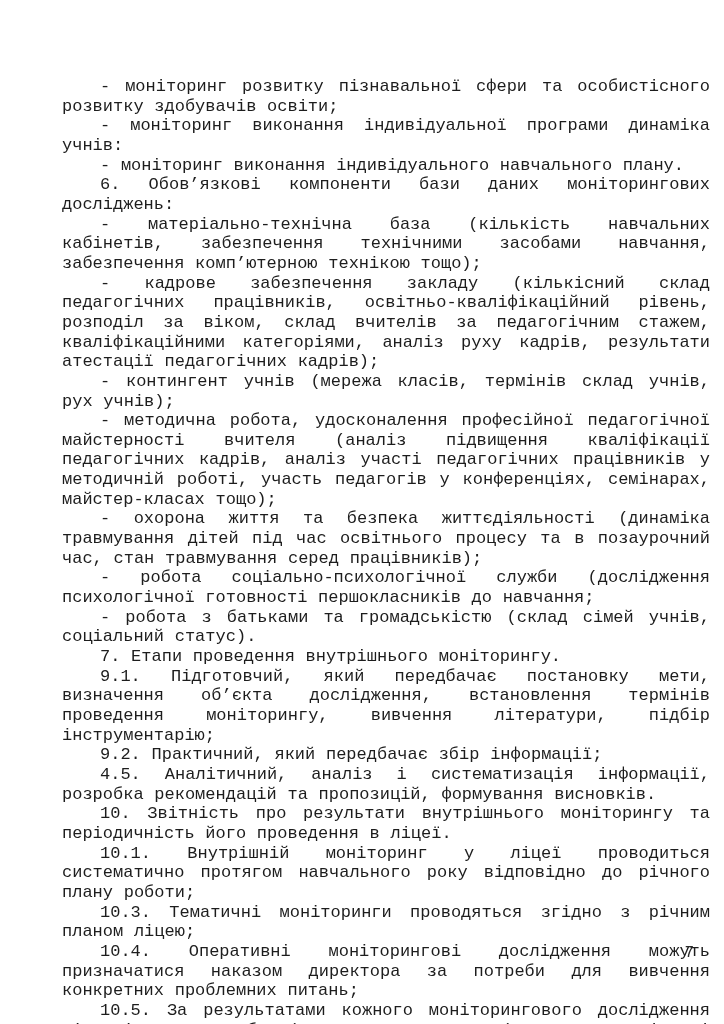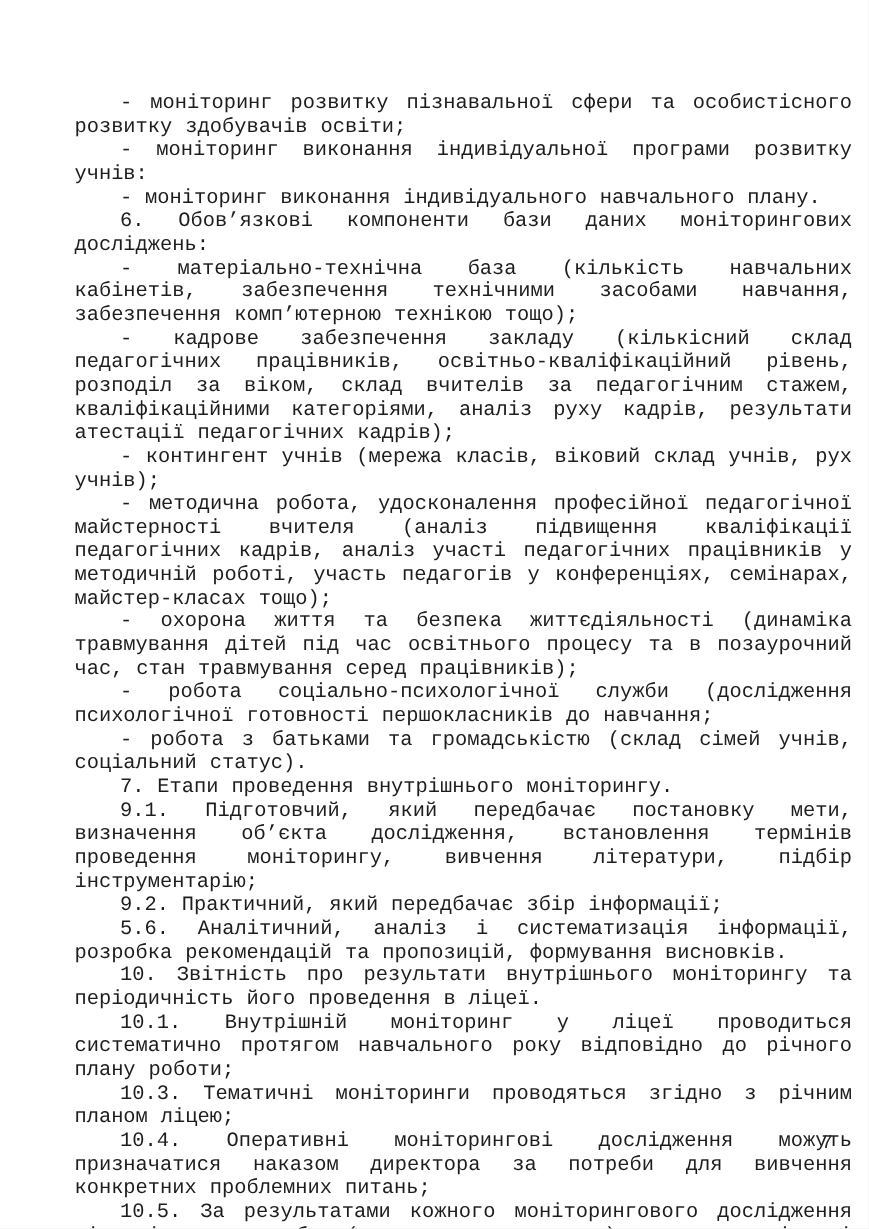--- a/index.html
+++ b/index.html
@@ -40,34 +40,34 @@
     line-height: 18px;
     color: #2a2a2a;
   }
 </style>
 </head>
 <body>
 
 <div class="page">
   <div class="content">
     <p class="para">- моніторинг розвитку пізнавальної сфери та особистісного розвитку здобувачів освіти;</p>
-    <p class="para">- моніторинг виконання індивідуальної програми розвитку учнів:</p>
+    <p class="para">- моніторинг виконання індивідуальної програми динаміка учнів:</p>
     <p class="para">- моніторинг виконання індивідуального навчального плану.</p>
     <p class="para">6. Обов’язкові компоненти бази даних моніторингових досліджень:</p>
     <p class="para">- матеріально-технічна база (кількість навчальних кабінетів, забезпечення технічними засобами навчання, забезпечення комп’ютерною технікою тощо);</p>
     <p class="para">- кадрове забезпечення закладу (кількісний склад педагогічних працівників, освітньо-кваліфікаційний рівень, розподіл за віком, склад вчителів за педагогічним стажем, кваліфікаційними категоріями, аналіз руху кадрів, результати атестації педагогічних кадрів);</p>
-    <p class="para">- контингент учнів (мережа класів, віковий склад учнів, рух учнів);</p>
+    <p class="para">- контингент учнів (мережа класів, термінів склад учнів, рух учнів);</p>
     <p class="para">- методична робота, удосконалення професійної педагогічної майстерності вчителя (аналіз підвищення кваліфікації педагогічних кадрів, аналіз участі педагогічних працівників у методичній роботі, участь педагогів у конференціях, семінарах, майстер-класах тощо);</p>
     <p class="para">- охорона життя та безпека життєдіяльності (динаміка травмування дітей під час освітнього процесу та в позаурочний час, стан травмування серед працівників);</p>
     <p class="para">- робота соціально-психологічної служби (дослідження психологічної готовності першокласників до навчання;</p>
     <p class="para">- робота з батьками та громадськістю (склад сімей учнів, соціальний статус).</p>
     <p class="para">7. Етапи проведення внутрішнього моніторингу.</p>
     <p class="para">9.1. Підготовчий, який передбачає постановку мети, визначення об’єкта дослідження, встановлення термінів проведення моніторингу, вивчення літератури, підбір інструментарію;</p>
     <p class="para">9.2. Практичний, який передбачає збір інформації;</p>
-    <p class="para">5.6. Аналітичний, аналіз і систематизація інформації, розробка рекомендацій та пропозицій, формування висновків.</p>
+    <p class="para">4.5. Аналітичний, аналіз і систематизація інформації, розробка рекомендацій та пропозицій, формування висновків.</p>
     <p class="para">10. Звітність про результати внутрішнього моніторингу та періодичність його проведення в ліцеї.</p>
     <p class="para">10.1. Внутрішній моніторинг у ліцеї проводиться систематично протягом навчального року відповідно до річного плану роботи;</p>
     <p class="para">10.3. Тематичні моніторинги проводяться згідно з річним планом ліцею;</p>
     <p class="para">10.4. Оперативні моніторингові дослідження можуть призначатися наказом директора за потреби для вивчення конкретних проблемних питань;</p>
     <p class="para">10.5. За результатами кожного моніторингового дослідження відповідальна особа (заступник директора) готує аналітичні матеріали: довідку, письмовий звіт або наказ;</p>
   </div>
   <div class="page-number">7</div>
 </div>
 
 </body></html>

